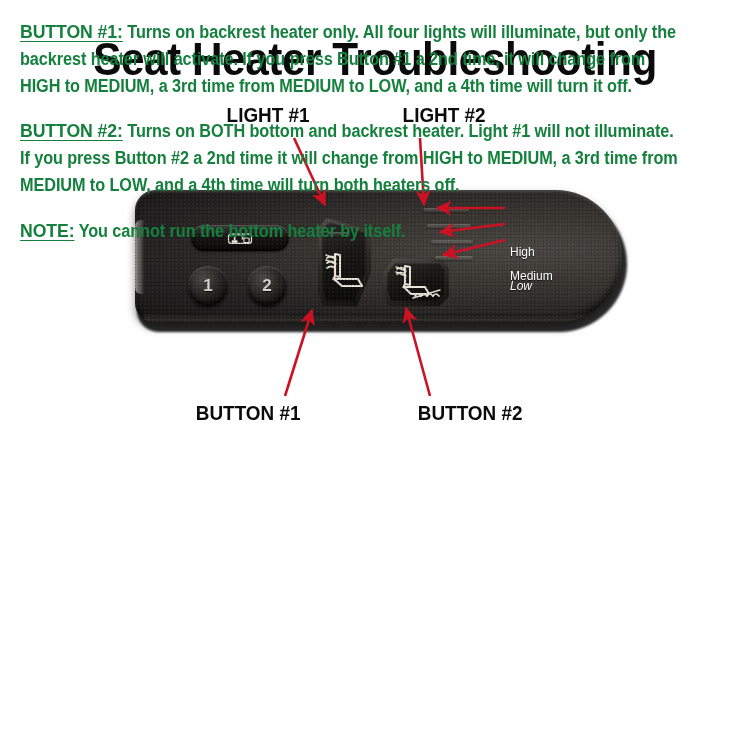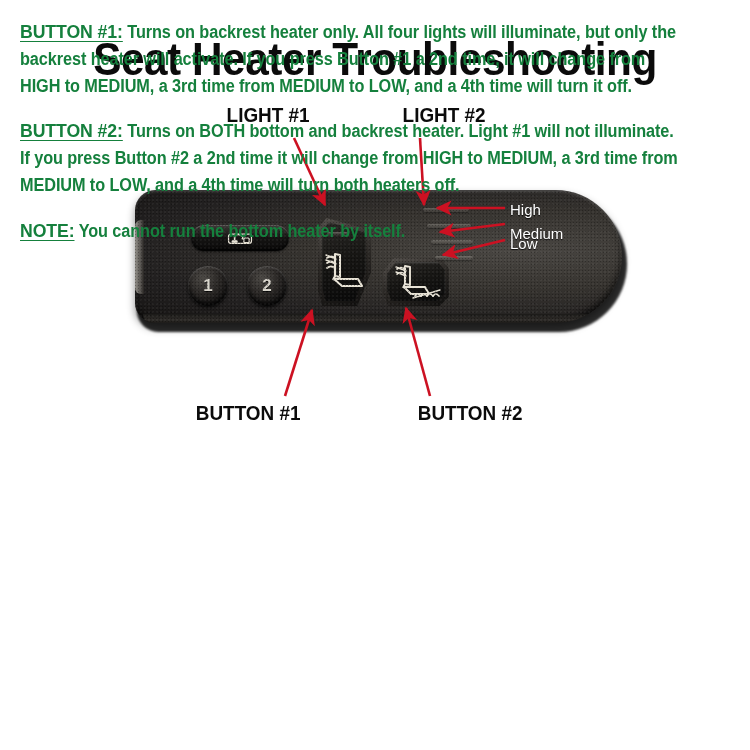--- a/index.html
+++ b/index.html
@@ -169,29 +169,30 @@
   }
   #led-0{left:288px;top:18px;width:46px;}
   #led-1{left:292px;top:34px;width:44px;}
   #led-2{left:296px;top:50px;width:42px;}
   #led-3{left:300px;top:66px;width:38px;}
 
   
   .level-label{
     position:absolute;
     font-family:"Liberation Sans", sans-serif;
-    font-size:15px;
+    font-size:12px;
     font-weight:normal;
     color:#ffffff;
     white-space:nowrap;
     text-shadow:0 1px 1px rgba(0,0,0,.85);
+    margin-top:44px;
   }
   #lvl-high{left:510px;top:201px;}
   #lvl-medium{left:510px;top:225px;}
-  #lvl-low{left:510px;top:235px;}
+  #lvl-low{left:510px;top:235px;font-style:italic;}
 
   
   .body-block{
     position:absolute;left:20px;width:712px;
     color:#15803d;
   }
   .para{
     font-family:"Liberation Sans", sans-serif;
     font-size:17.5px;
     line-height:27px;

